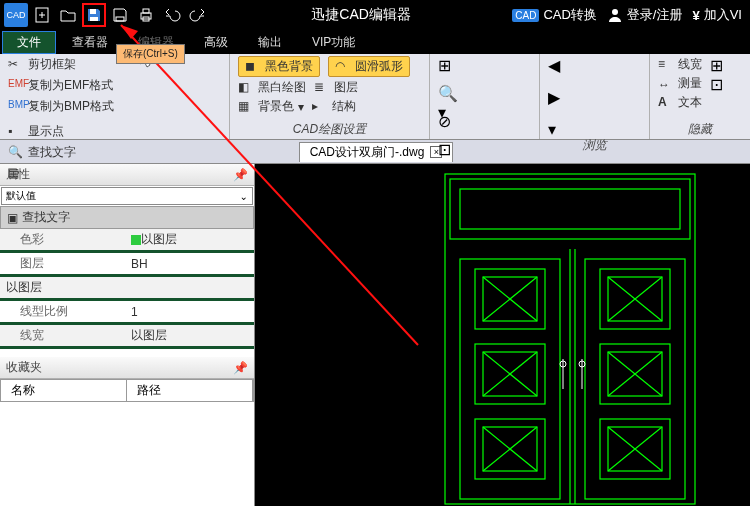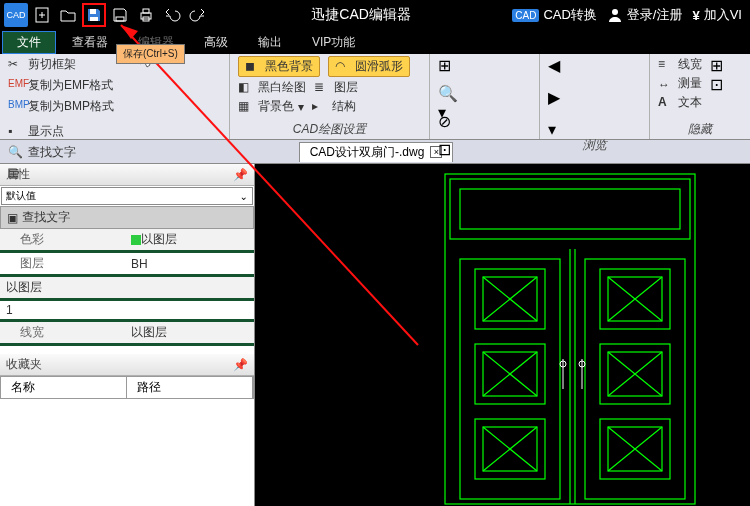--- a/index.html
+++ b/index.html
@@ -279,20 +279,21 @@
           </div>
         </div>
       <div class="prop-row">
           <div class="prop-key">图层</div>
           <div class="prop-val">BH</div>
         </div>
       <div class="prop-row alt">
           <div class="prop-val">以图层</div>
         </div>
       <div class="prop-row">
+          <div class="prop-key">线型比例</div>
           <div class="prop-val">1</div>
         </div>
       <div class="prop-row alt">
           <div class="prop-key">线宽</div>
           <div class="prop-val">以图层</div>
         </div>
     </div>
     <div style="height:8px"></div>
     <div class="panel-title">
       <span>收藏夹</span>

